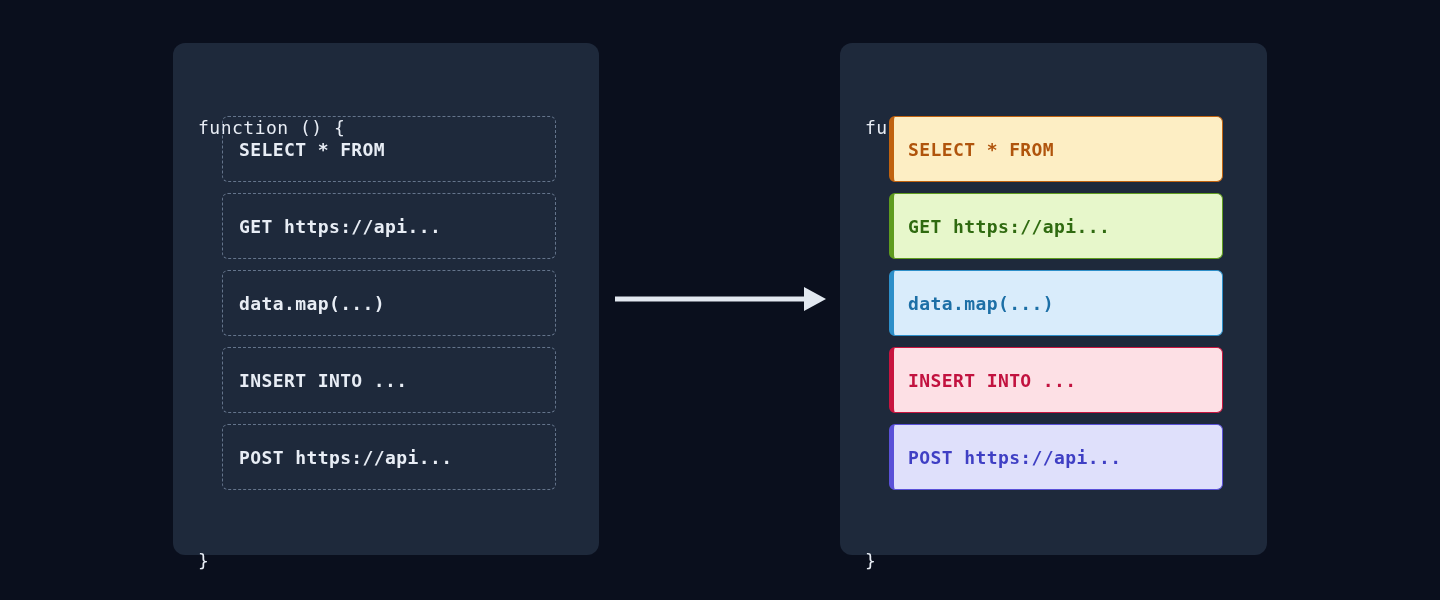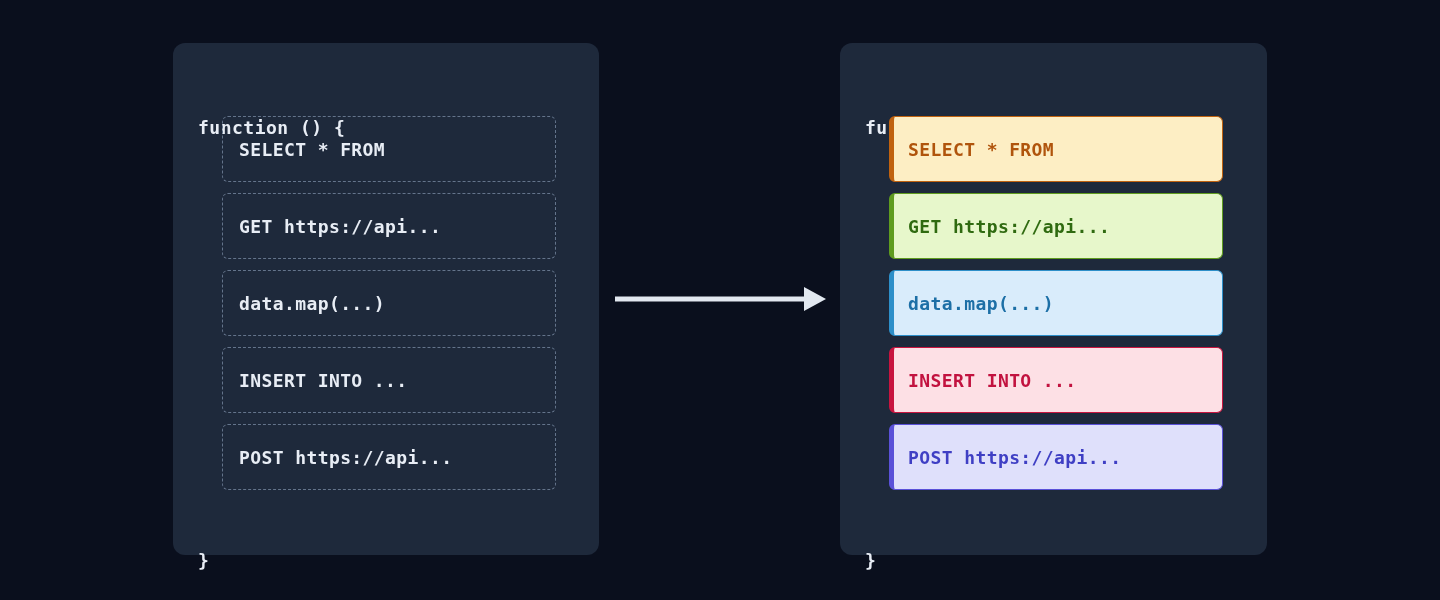--- a/index.html
+++ b/index.html
@@ -39,21 +39,21 @@
     top: 43px;
     width: 427px;
     height: 512px;
   }
 
   .code-brace {
     position: absolute;
     left: 25px;
     font-family: "DejaVu Sans Mono", "Liberation Mono", monospace;
     font-size: 18px;
-    font-weight: bold;
+    font-weight: normal;
     color: #e8edf5;
     letter-spacing: 0.5px;
     white-space: pre;
   }
   .brace-open { top: 74px; }
   .brace-close { top: 507px; }
 
   .rows {
     position: absolute;
     left: 49px;

